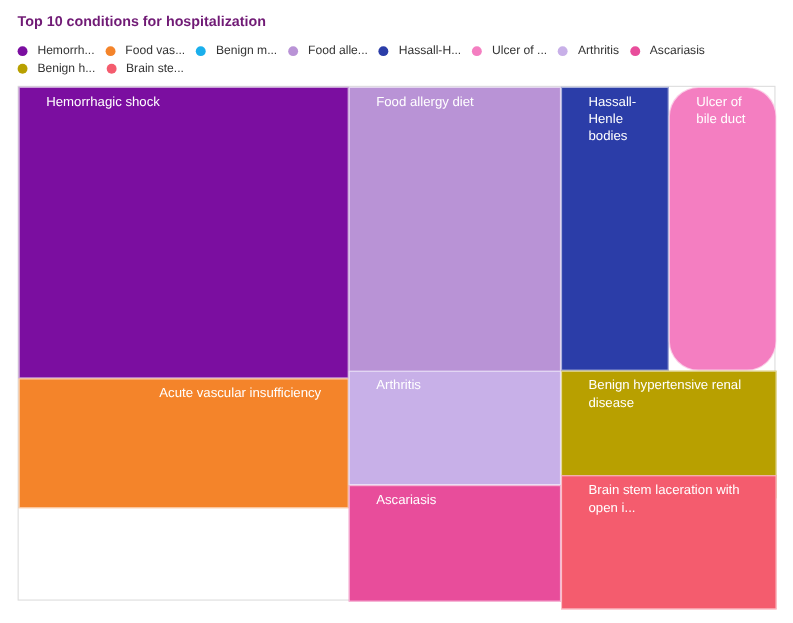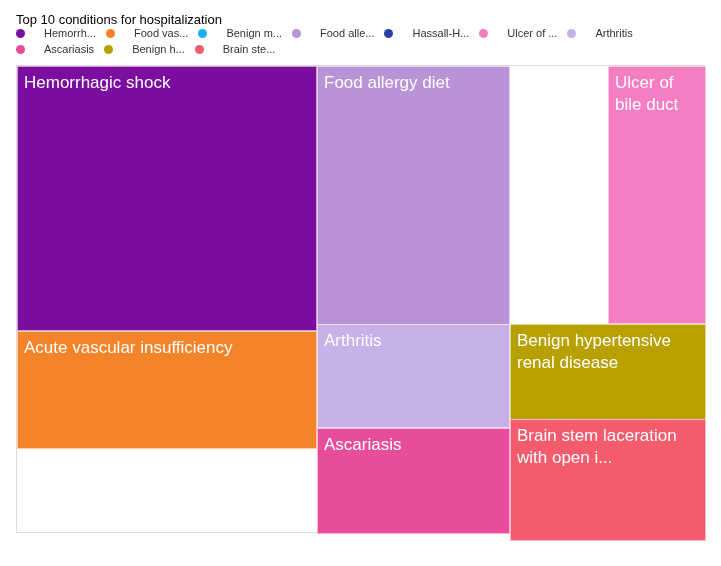--- a/index.html
+++ b/index.html
@@ -9,59 +9,59 @@
       width: 721px;
       height: 566px;
       overflow: hidden;
     }
     .chart-container {
       padding: 12px 16px 12px 16px;
       width: 721px;
     }
     .chart-title {
       font-size: 13px;
-      font-weight: 400;
-      color: #000000;
-      margin-bottom: 0;
+      font-weight: 700;
+      color: #701a75;
+      margin-bottom: 13px;
     }
     .legend {
       display: flex;
       flex-wrap: wrap;
       gap: 4px 10px;
       margin-bottom: 10px;
       font-size: 11px;
       color: #333;
     }
     .legend-item {
       display: flex;
       align-items: center;
-      gap: 19px;
+      gap: 9px;
       justify-content: center;
     }
     .legend-dot {
       width: 9px;
       height: 9px;
       border-radius: 50%;
       flex-shrink: 0;
     }
     .treemap {
       width: 689px;
       height: 468px;
       position: relative;
       border: 1px solid #ddd;
     }
     .tm-cell {
       position: absolute;
       overflow: hidden;
       border: 1px solid rgba(255,255,255,0.6);
     }
     .tm-label {
-      font-size: 17px;
+      font-size: 12px;
       color: #fff;
-      padding: 5px 6px;
+      padding: 5px 24px;
       line-height: 1.3;
       font-weight: 400;
     }
   </style>
 </head>
 <body>
 
 <div class="chart-container">
   <div class="chart-title">Top 10 conditions for hospitalization</div>
   <div class="legend" id="legend-container">
@@ -103,27 +103,30 @@
       </div>
       <div class="legend-item">
         <div class="legend-dot" style="background: rgb(244, 92, 110);"></div>
         <span>Brain ste...</span>
       </div>
     </div>
   <div class="treemap" id="treemap-container">
       <div class="tm-cell" style="left: 0px; top: 0px; width: 300px; height: 265px; background: rgb(123, 14, 160);">
         <div class="tm-label">Hemorrhagic shock</div>
       </div>
-      <div class="tm-cell" style="left: 0px; top: 265px; width: 300px; height: 118px; background: rgb(244, 132, 42);">
+      <div class="tm-cell" style="left: 0px; top: 265px; width: 300px; height: 118px; background: rgb(244, 132, 42); text-align: right;">
         <div class="tm-label">Acute vascular insufficiency</div>
       </div>
       <div class="tm-cell" style="left: 300px; top: 0px; width: 193px; height: 320px; background: rgb(185, 147, 214);">
         <div class="tm-label">Food allergy diet</div>
       </div>
-      <div class="tm-cell" style="left: 591px; top: 0px; width: 98px; height: 258px; background: rgb(244, 126, 193);">
+      <div class="tm-cell" style="left: 493px; top: 0px; width: 98px; height: 258px; background: rgb(43, 61, 168);">
+        <div class="tm-label">Hassall-Henle bodies</div>
+      </div>
+      <div class="tm-cell" style="left: 591px; top: 0px; width: 98px; height: 258px; background: rgb(244, 126, 193); border-radius: 27px;">
         <div class="tm-label">Ulcer of bile duct</div>
       </div>
       <div class="tm-cell" style="left: 300px; top: 258px; width: 193px; height: 104px; background: rgb(200, 176, 232);">
         <div class="tm-label">Arthritis</div>
       </div>
       <div class="tm-cell" style="left: 300px; top: 362px; width: 193px; height: 106px; background: rgb(232, 77, 155);">
         <div class="tm-label">Ascariasis</div>
       </div>
       <div class="tm-cell" style="left: 493px; top: 258px; width: 196px; height: 116px; background: rgb(184, 160, 0);">
         <div class="tm-label">Benign hypertensive renal disease</div>

